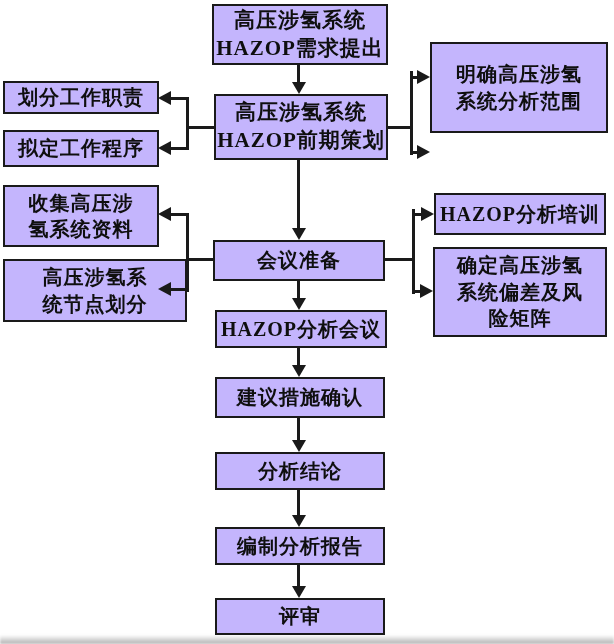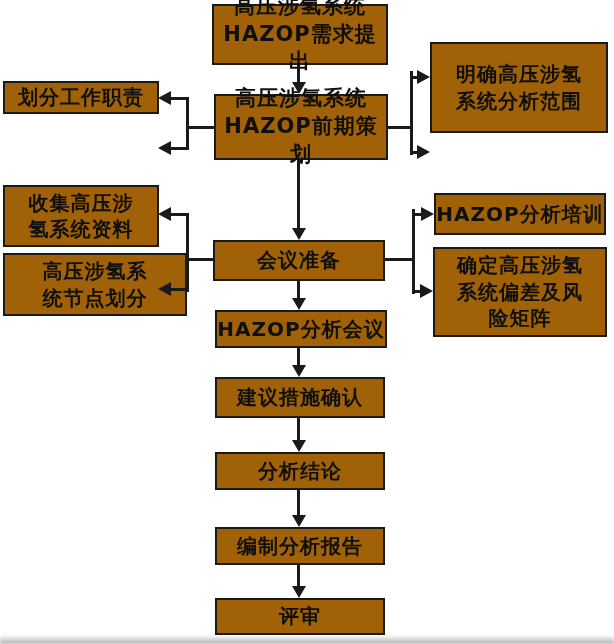--- a/index.html
+++ b/index.html
@@ -5,24 +5,25 @@
   html,body{margin:0;padding:0;background:#ffffff;}
   #canvas{
     position:relative;
     width:614px;height:644px;
     background:var(--bg,#ffffff);
     font-family:"DejaVu Sans","Liberation Sans",sans-serif;
     overflow:hidden;
   }
   .box{
     position:absolute;
-    background:#a16207;
+    background:#c4b5fd;
     border:2px solid var(--line,#1a1a1a);
     display:flex;align-items:center;justify-content:center;
     box-sizing:border-box;
+    font-family:Liberation Serif, serif;
   }
   .box-label{
     white-space:pre-line;
     text-align:center;
     color:var(--txt,#0f0f0f);
     font-weight:bold;
     font-size:20px;
     line-height:1.32;
     letter-spacing:1px;
   }
@@ -66,25 +67,28 @@
   <div class="box" style="left:215px;top:452px;width:170px;height:38px;">
     <span class="box-label">分析结论</span>
   </div>
   <div class="box" style="left:215px;top:598px;width:170px;height:37px;">
     <span class="box-label">评审</span>
   </div>
 
   <div class="box" style="left:3px;top:81px;width:156px;height:33px;">
     <span class="box-label">划分工作职责</span>
   </div>
+  <div class="box" style="left:3px;top:130px;width:156px;height:37px;">
+    <span class="box-label">拟定工作程序</span>
+  </div>
   <div class="box" style="left:3px;top:185px;width:156px;height:62px;">
     <span class="box-label">收集高压涉
 氢系统资料</span>
   </div>
-  <div class="box" style="left:3px;top:253px;width:184px;height:63px;">
+  <div class="box" style="left:3px;top:259px;width:184px;height:63px;">
     <span class="box-label">高压涉氢系
 统节点划分</span>
   </div>
 
   <div class="box" style="left:430px;top:42px;width:178px;height:91px;">
     <span class="box-label">明确高压涉氢
 系统分析范围</span>
   </div>
   <div class="box" style="left:434px;top:193px;width:172px;height:42px;">
     <span class="box-label">HAZOP分析培训</span>

